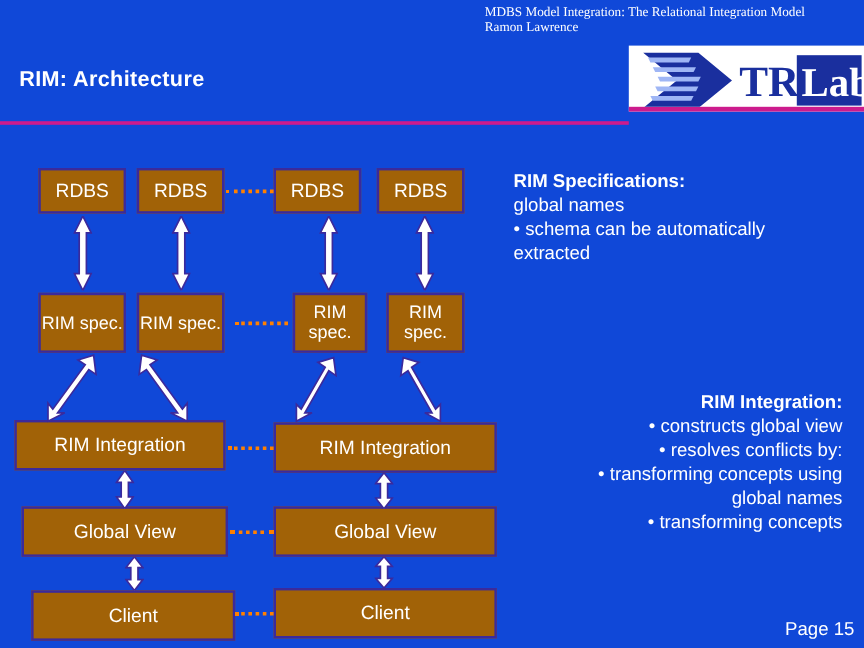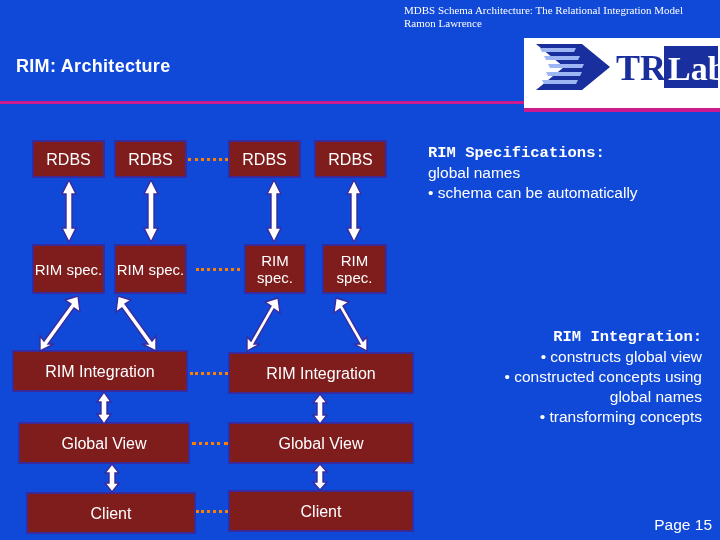--- a/index.html
+++ b/index.html
@@ -24,21 +24,21 @@
     color: #ffffff;
     font-family: "Liberation Serif", serif;
     font-size: 11px;
     line-height: 13px;
   }
   .logo-box {
     position: absolute;
     left: 524px;
     top: 38px;
     width: 196px;
-    height: 74px;
+    height: 55px;
     background: #ffffff;
     border-bottom: 4px solid #cc1b8d;
     box-sizing: border-box;
     overflow: hidden;
     padding-left: 44px;
   }
   .logo-inner {
     position: absolute;
     left: 0; top: 0; right: 0; bottom: 0;
   }
@@ -56,21 +56,21 @@
     left: 0px;
     top: 101px;
     width: 524px;
     height: 3px;
     background: #cc1b8d;
   }
 
   
   .box {
     position: absolute;
-    background: #7f1d1d;
+    background: #a16207;
     border: 2px solid #3b2a9c;
     box-sizing: border-box;
     color: #ffffff;
     font-size: 16px;
     text-align: center;
     display: flex;
     align-items: center;
     justify-content: center;
     line-height: 17px;
   }
@@ -93,39 +93,39 @@
     border-top: 3px dotted #ff8000;
   }
 
   
   .panel {
     position: absolute;
     color: #ffffff;
     font-size: 15.5px;
     line-height: 20px;
   }
-  .panel b { font-weight: bold; font-family: Liberation Mono, monospace; }
+  .panel b { font-weight: bold; }
   .panel .ln { white-space: nowrap; }
   .indent1 { padding-left: 18px; }
   .indent2 { padding-left: 36px; }
 
   .page-num {
     position: absolute;
     right: 8px;
     bottom: 6px;
     color: #ffffff;
     font-size: 15.5px;
     text-align: center;
   }
 </style>
 </head>
 <body>
 
 <div class="header-text">
-  <div>MDBS Schema Architecture: The Relational Integration Model</div>
+  <div>MDBS Model Integration: The Relational Integration Model</div>
   <div>Ramon Lawrence</div>
 </div>
 
 <div class="logo-box">
   <svg class="logo-inner" width="196" height="58" viewBox="0 0 196 58">
 
     <polygon points="12,6 58,6 86,29 58,52 12,52 40,29" fill="#1a2f9e"></polygon>
     <polygon points="16,10 52,10 50,14 18,14" fill="#9fb6f5"></polygon>
     <polygon points="20,18 56,18 54,22 22,22" fill="#9fb6f5"></polygon>
     <polygon points="24,26 60,26 58,30 26,30" fill="#9fb6f5"></polygon>
@@ -232,23 +232,25 @@
 <div class="varrow" style="left:312px; top:464px;">
   <svg width="16" height="26" viewBox="0 0 16 26">
     <polygon points="8,0 15,8 11,8 11,18 15,18 8,26 1,18 5,18 5,8 1,8" fill="#ffffff" stroke="#3b2a9c" stroke-width="1.4"></polygon>
   </svg>
 </div>
 
 <div class="panel" style="left:428px; top:142px; width:288px;">
   <div class="ln"><b>RIM Specifications:</b></div>
   <div class="ln">global names</div>
   <div class="ln">• schema can be automatically</div>
+  <div class="ln">extracted</div>
 </div>
 
 <div class="panel" style="left:412px; top:326px; width:290px;text-align:right;">
   <div class="ln"><b>RIM Integration:</b></div>
   <div class="ln">• constructs global view</div>
-  <div class="ln indent1">• constructed concepts using</div>
+  <div class="ln">• resolves conflicts by:</div>
+  <div class="ln indent1">• transforming concepts using</div>
   <div class="ln indent2">global names</div>
   <div class="ln indent1">• transforming concepts</div>
 </div>
 
 <div class="page-num">Page 15</div>
 
 </body></html>

